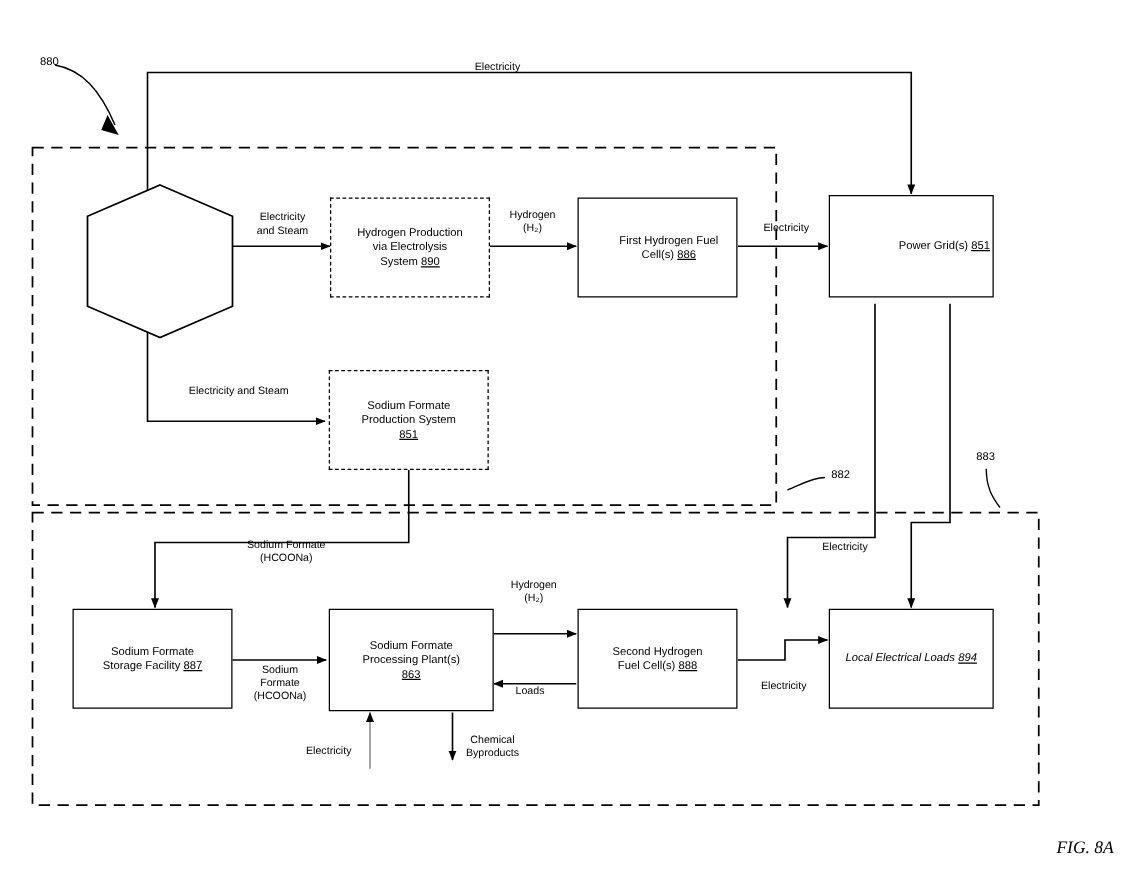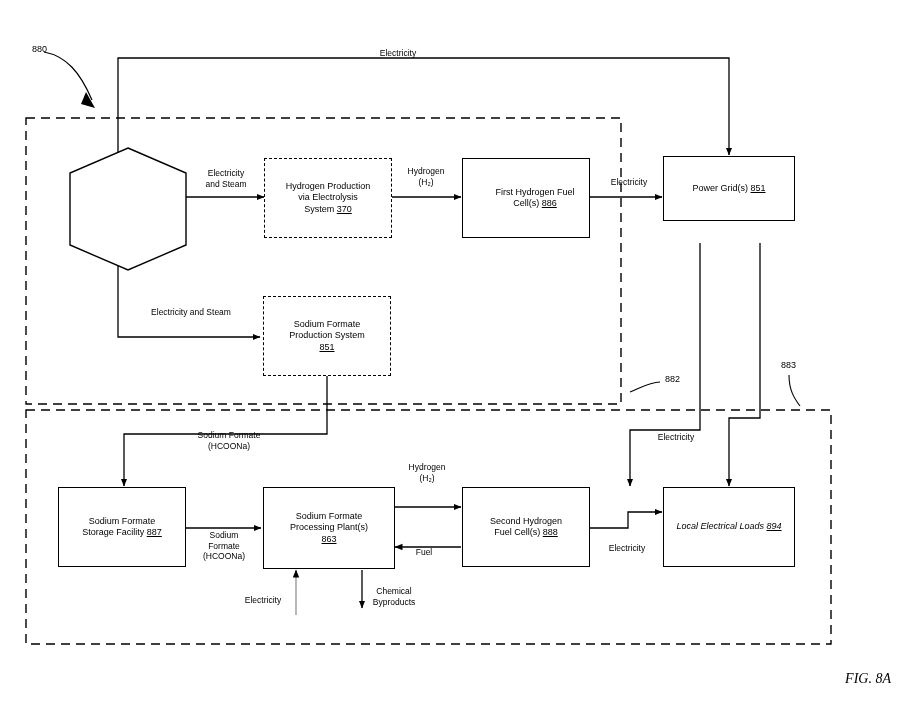--- a/index.html
+++ b/index.html
@@ -143,33 +143,33 @@
   <div class="tag" style="left:781px; top:360px;">
     <span>883</span>
   </div>
 
 
   <div class="node dashed-box" style="left:264px; top:158px; width:128px; height:80px;">
     <div>
       <span>Hydrogen Production</span><br>
       <span>via Electrolysis</span><br>
       <span>System</span>
-      <span class="ref-num">370</span>
+      <span class="ref-num">890</span>
     </div>
   </div>
 
   <div class="node solid-box" style="left:462px; top:158px; width:128px; height:80px;padding-left:20px;">
     <div>
       <span>First Hydrogen Fuel</span><br>
       <span>Cell(s)</span>
       <span class="ref-num">886</span>
     </div>
   </div>
 
-  <div class="node solid-box" style="left:663px; top:156px; width:132px; height:65px;">
+  <div class="node solid-box" style="left:663px; top:156px; width:132px; height:82px;justify-content:flex-end;">
     <div>
       <span>Power Grid(s)</span>
       <span class="ref-num">851</span>
     </div>
   </div>
 
   <div class="node dashed-box" style="left:263px; top:296px; width:128px; height:80px;">
     <div>
       <span>Sodium Formate</span><br>
       <span>Production System</span><br>
@@ -215,21 +215,21 @@
 (H₂)</div>
   <div class="lbl" style="left:598px; top:177px; width:62px;">Electricity</div>
   <div class="lbl" style="left:130px; top:307px; width:122px;">Electricity and Steam</div>
   <div class="lbl" style="left:174px; top:430px; width:110px;">Sodium Formate
 (HCOONa)</div>
   <div class="lbl" style="left:195px; top:530px; width:58px;">Sodium
 Formate
 (HCOONa)</div>
   <div class="lbl" style="left:398px; top:462px; width:58px;">Hydrogen
 (H₂)</div>
-  <div class="lbl" style="left:404px; top:547px; width:40px;">Fuel</div>
+  <div class="lbl" style="left:404px; top:547px; width:40px;">Loads</div>
   <div class="lbl" style="left:645px; top:432px; width:62px;">Electricity</div>
   <div class="lbl" style="left:596px; top:543px; width:62px;">Electricity</div>
   <div class="lbl" style="left:232px; top:595px; width:62px;">Electricity</div>
   <div class="lbl" style="left:360px; top:586px; width:68px;">Chemical
 Byproducts</div>
 
   <div class="figlabel">FIG. 8A</div>
 </div>
 
 </body></html>

